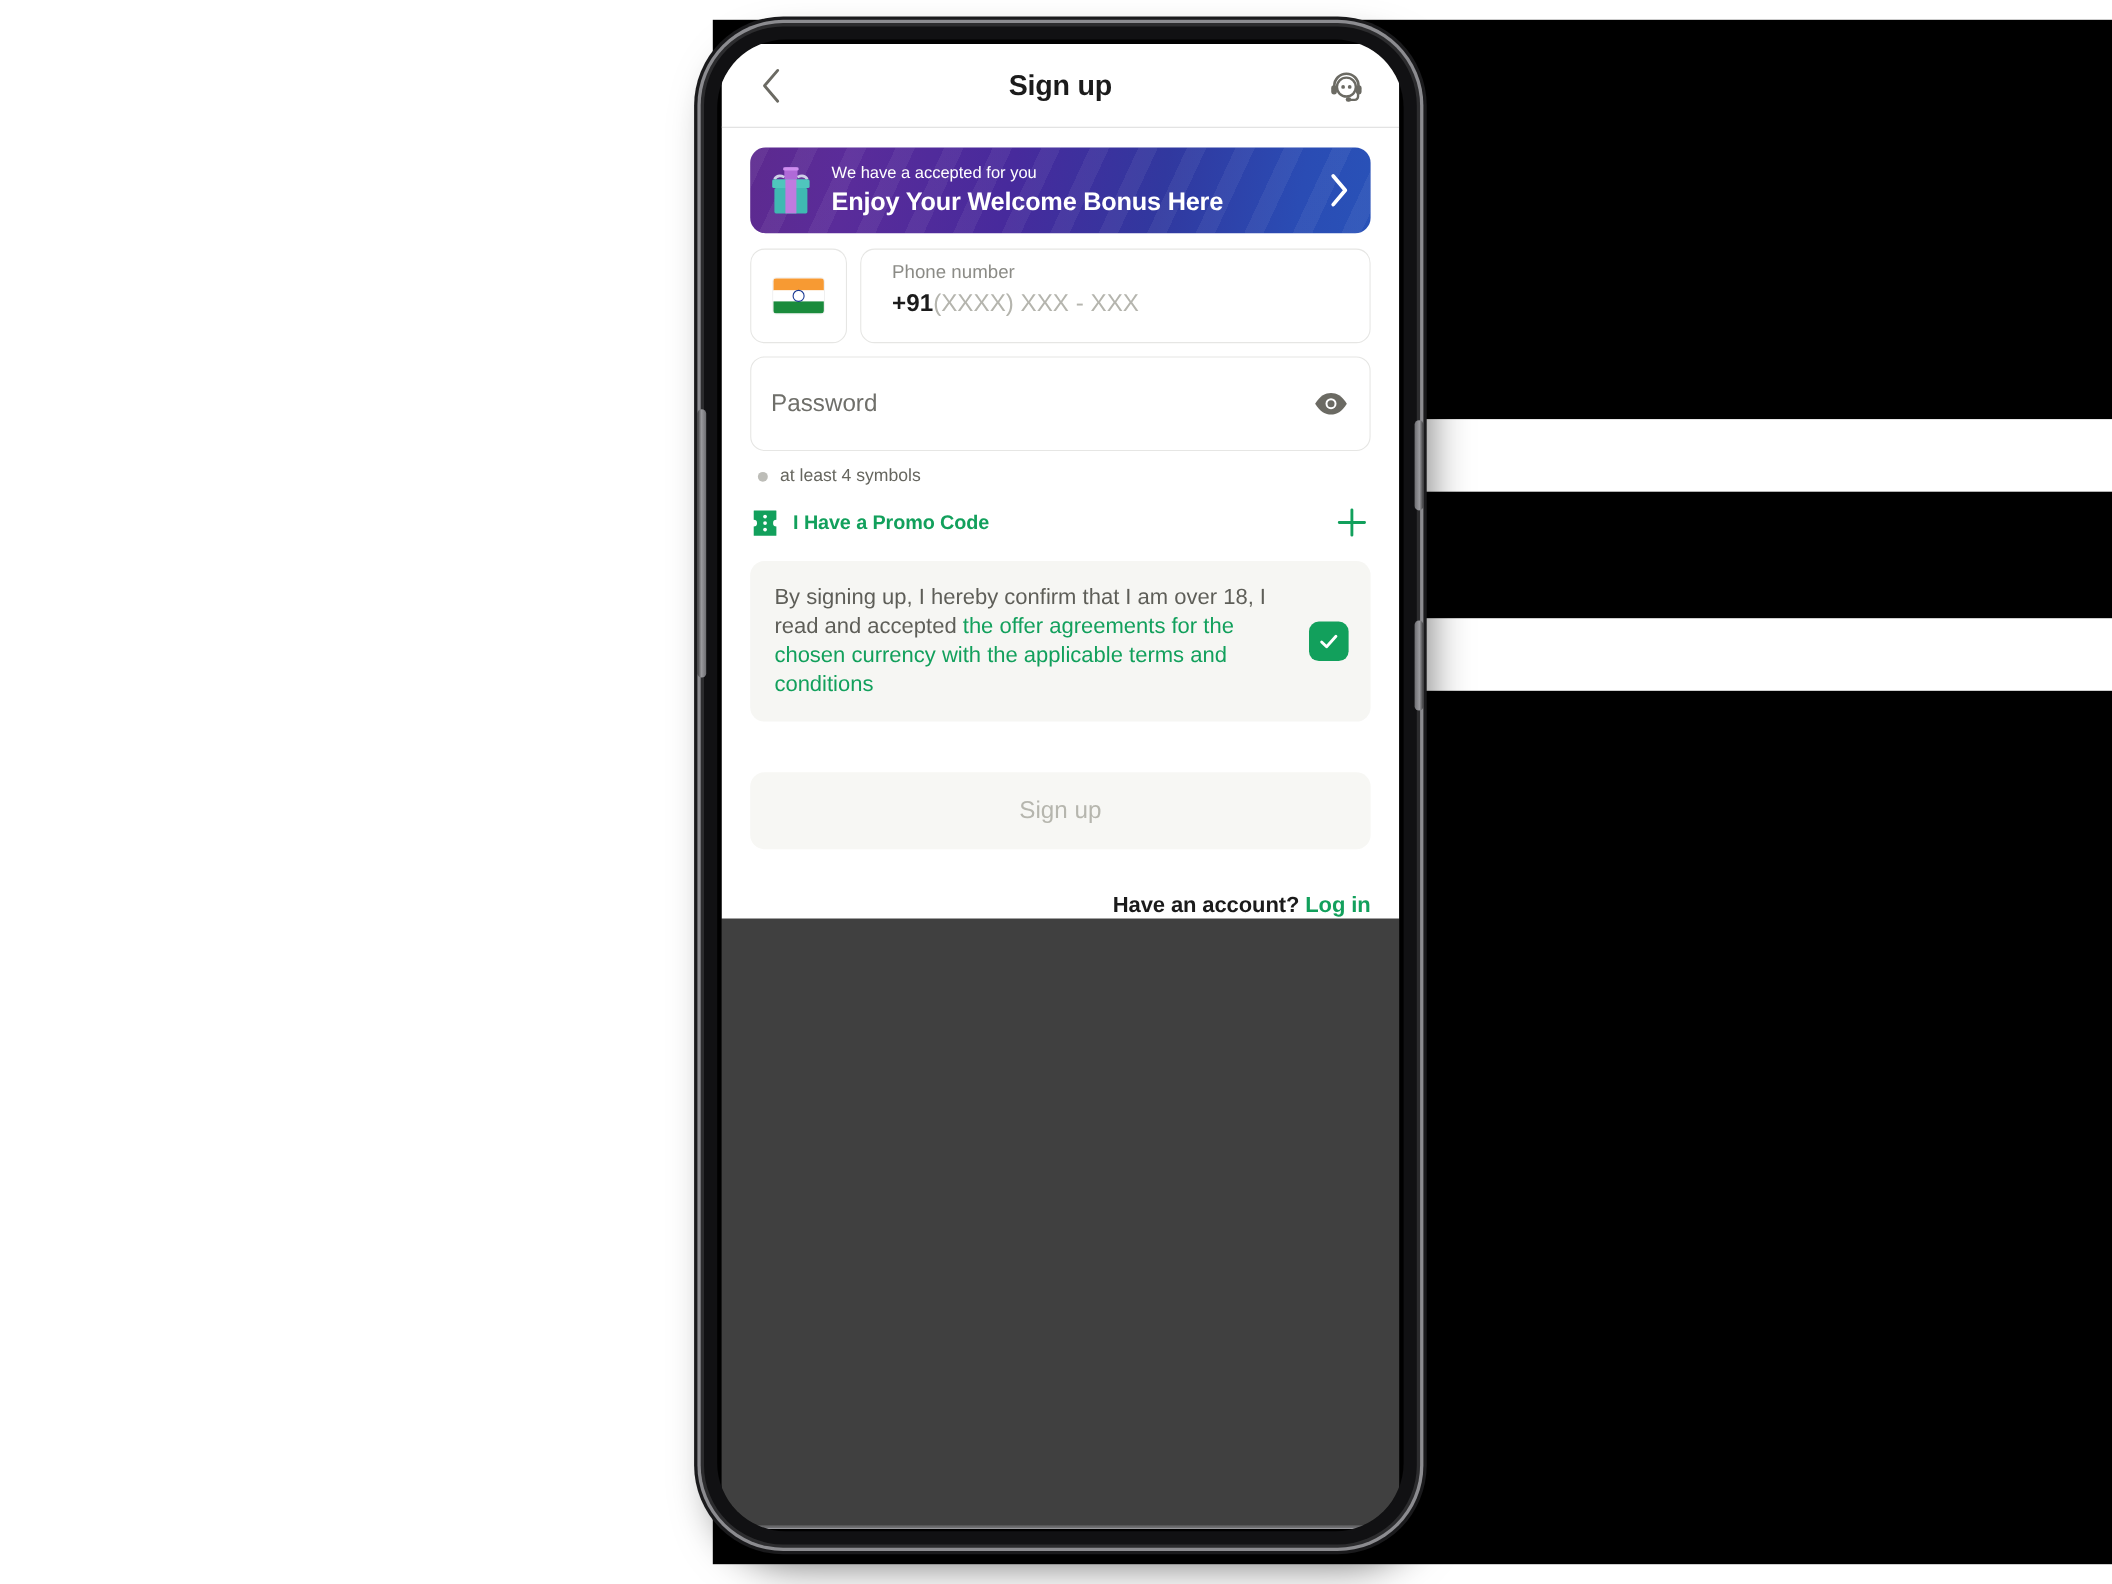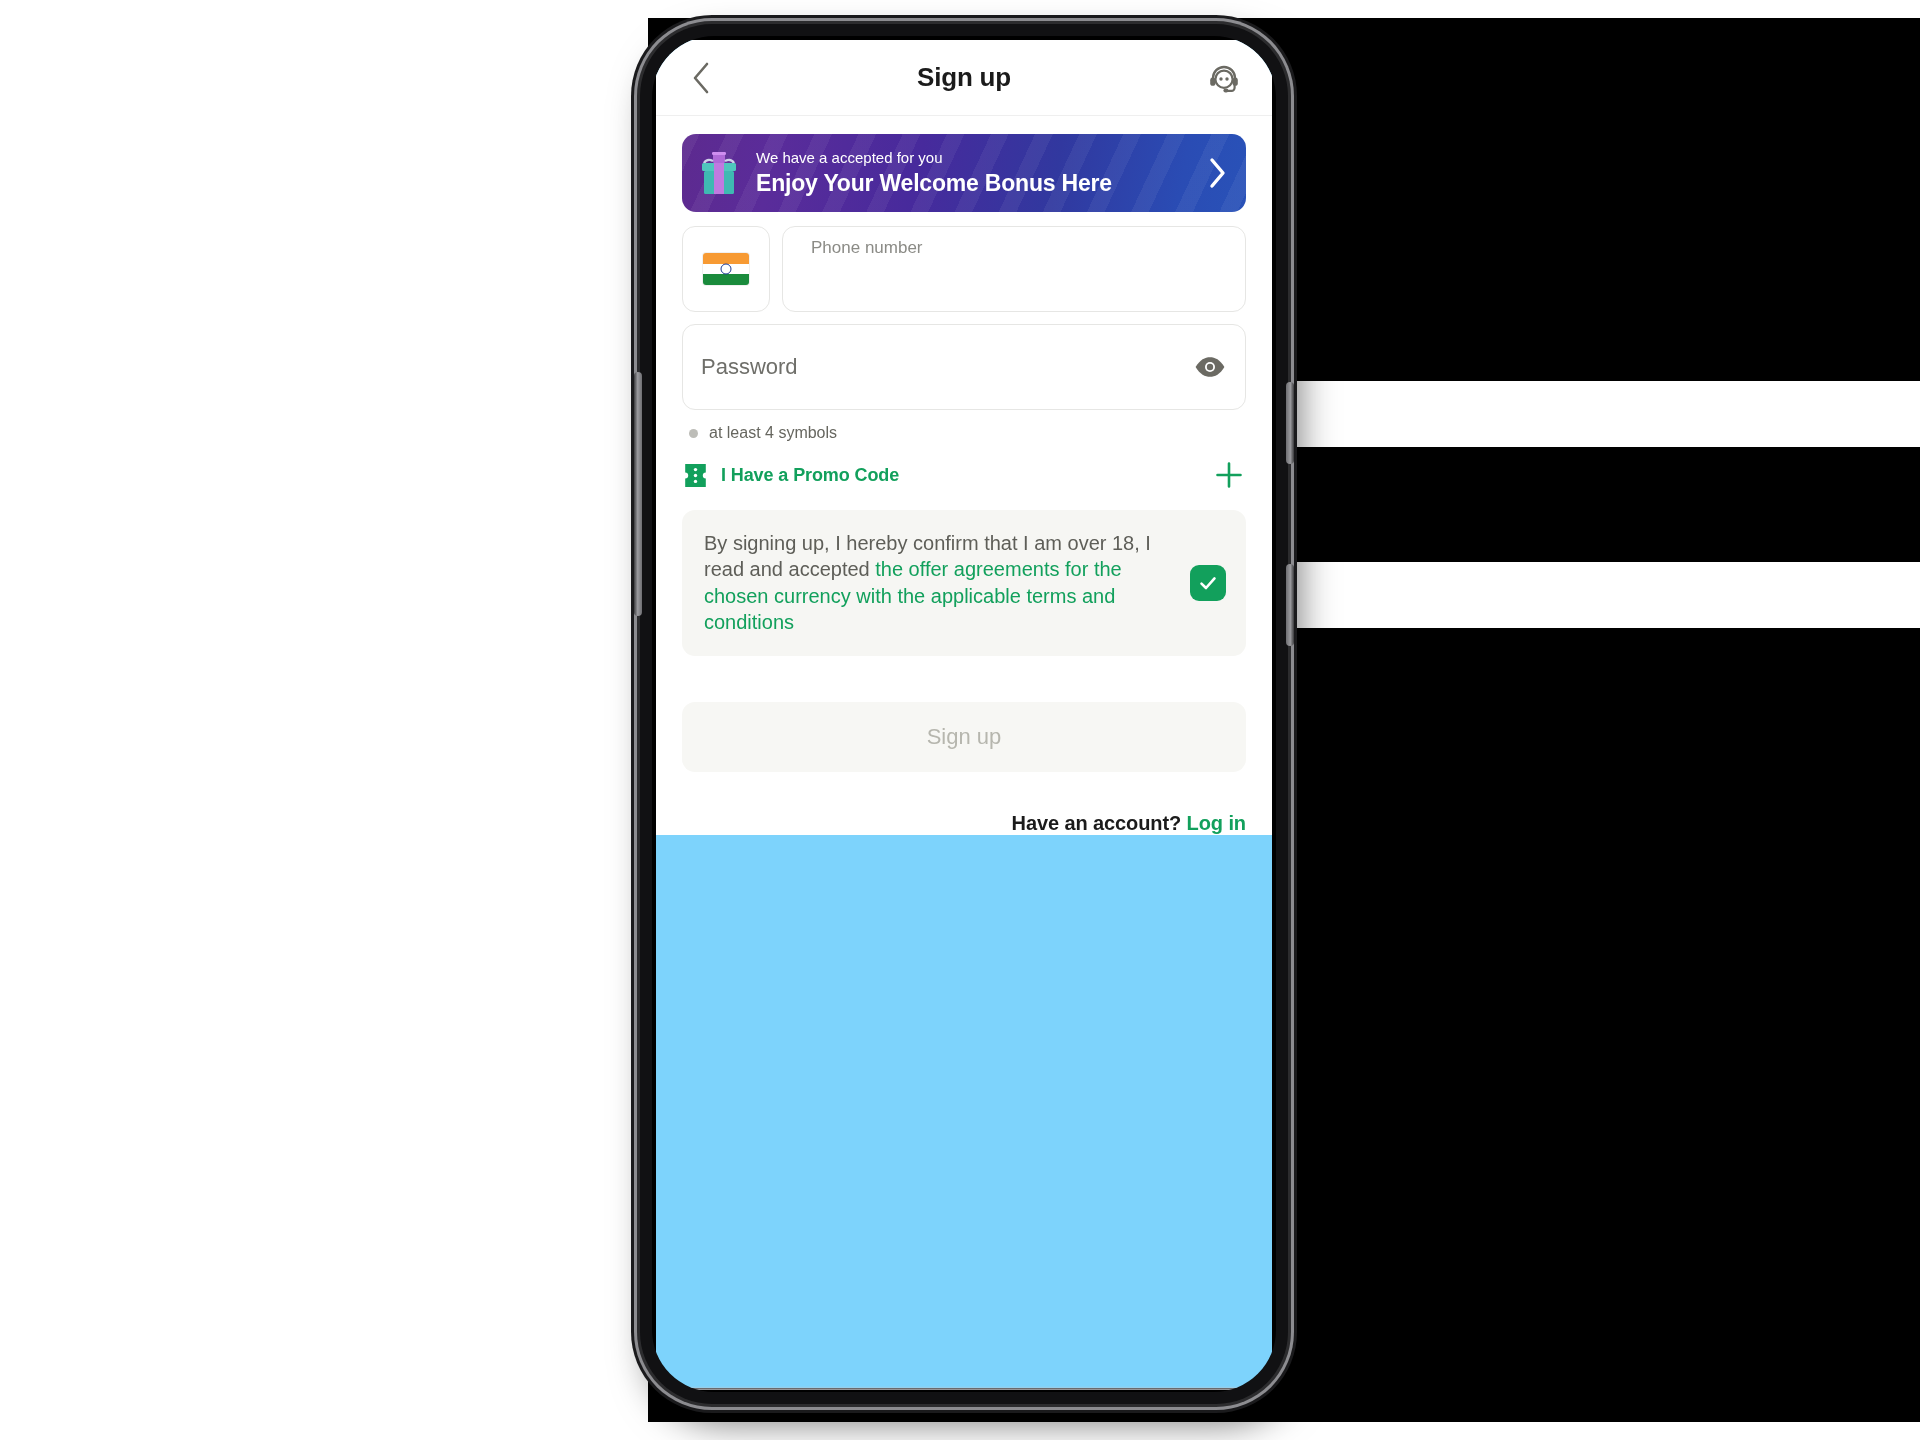--- a/index.html
+++ b/index.html
@@ -37,21 +37,21 @@
     position:absolute; left:12px; top:12px;
     width:624px; height:1356px;
     border-radius:62px;
     background:#000;
     overflow:hidden;
   }
   .screen {
     position:absolute; left:4px; top:4px;
     width:616px; height:1348px;
     border-radius:30px;
-    background:#7dd3fc;
+    background:#404040;
     overflow:hidden;
   }
   
   .btn-left {
     position:absolute; left:-6px; top:348px;
     width:8px; height:244px;
     border-radius:4px;
     background:linear-gradient(90deg,#3a3a3c 0%,#9a9a9e 45%,#6e6e72 100%);
   }
   .btn-right-a {
@@ -247,20 +247,23 @@
             <div class="flag-box">
               <div class="flag">
                 <div class="s s1"></div>
                   <div class="s s2"></div>
                   <div class="s s3"></div>
                 <div class="chakra"></div>
               </div>
             </div>
             <div class="phone-field">
               <div class="field-label">Phone number</div>
+              <div class="phone-value">
+                <span class="phone-cc">+91</span><span class="phone-ph">(XXXX) XXX - XXX</span>
+              </div>
             </div>
           </div>
 
           <div class="pw-field">
             <span class="pw-placeholder">Password</span>
             <span class="eye">
               <svg width="32" height="22" viewBox="0 0 32 22" fill="none">
                 <path d="M1.6 11 C6 3.6 11 1.2 16 1.2 C21 1.2 26 3.6 30.4 11 C26 18.4 21 20.8 16 20.8 C11 20.8 6 18.4 1.6 11 Z" fill="#6b6a63"></path>
                 <circle cx="16" cy="11" r="5" fill="#ffffff"></circle>
                 <circle cx="16" cy="11" r="3.2" fill="#6b6a63"></circle>

